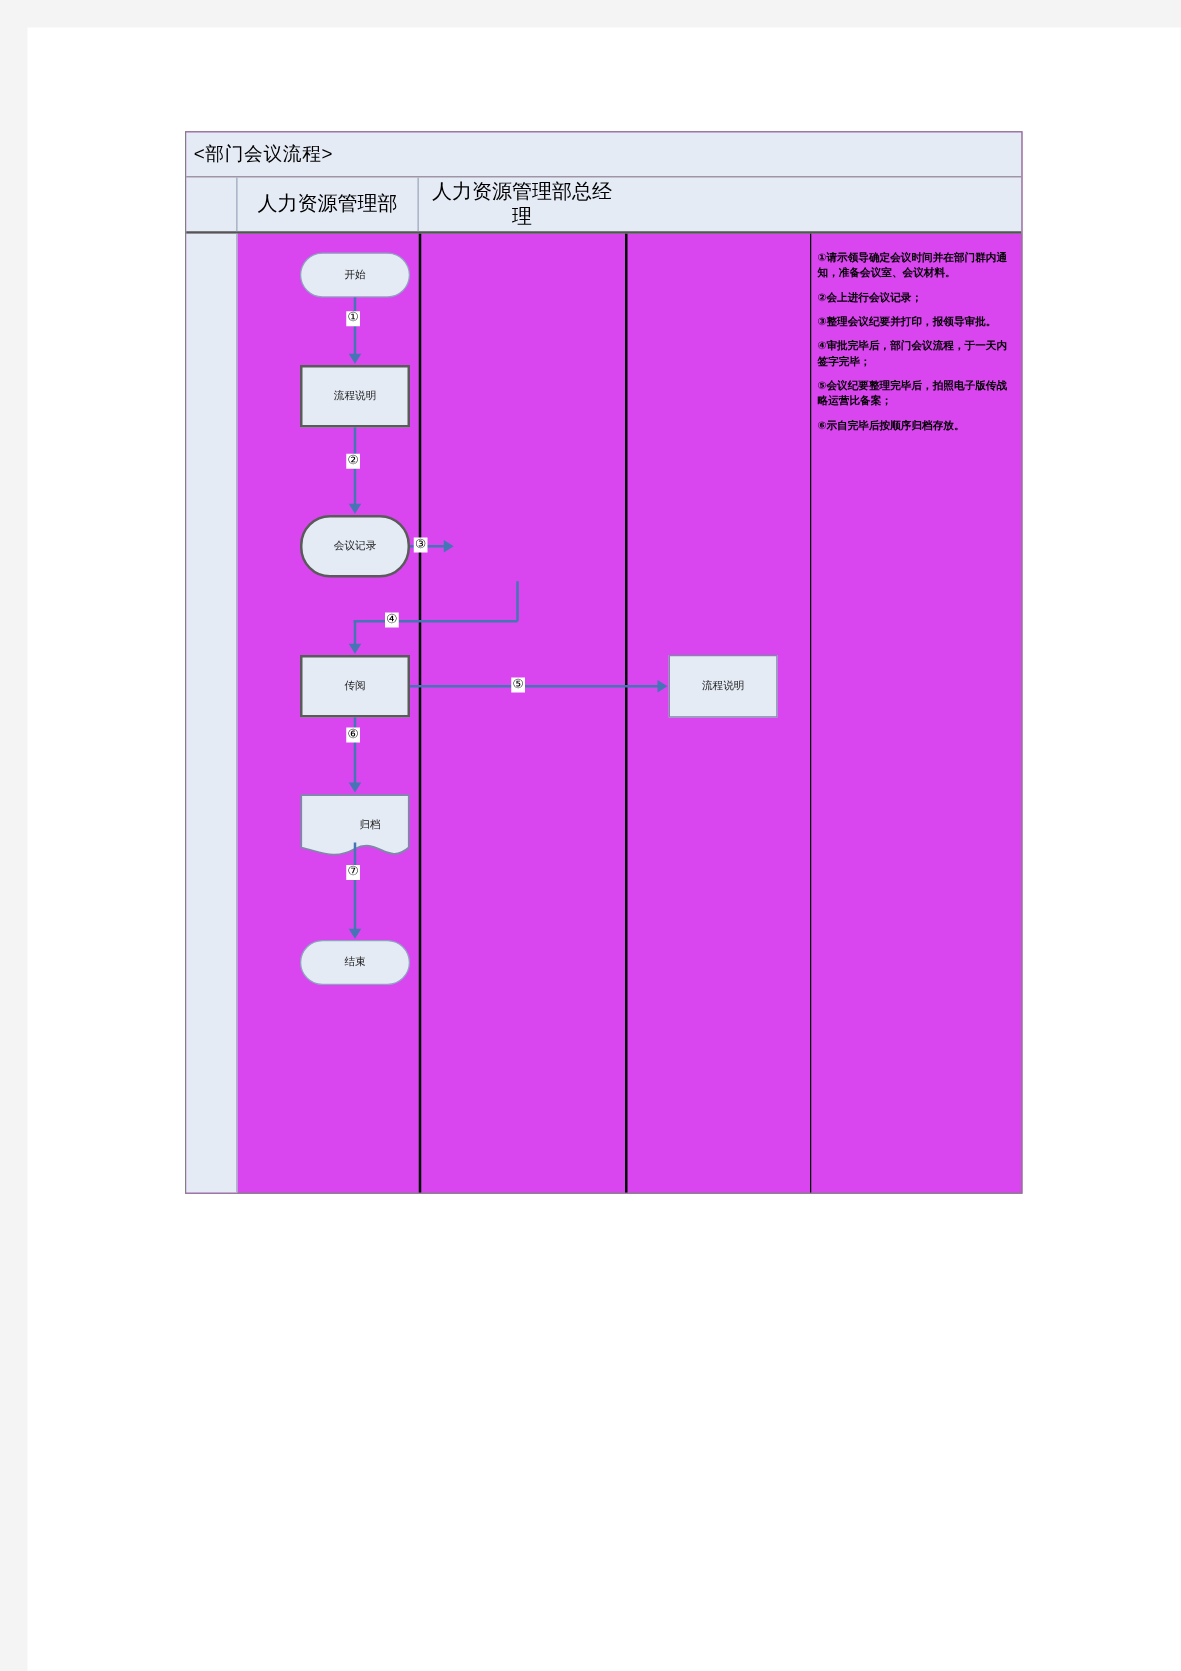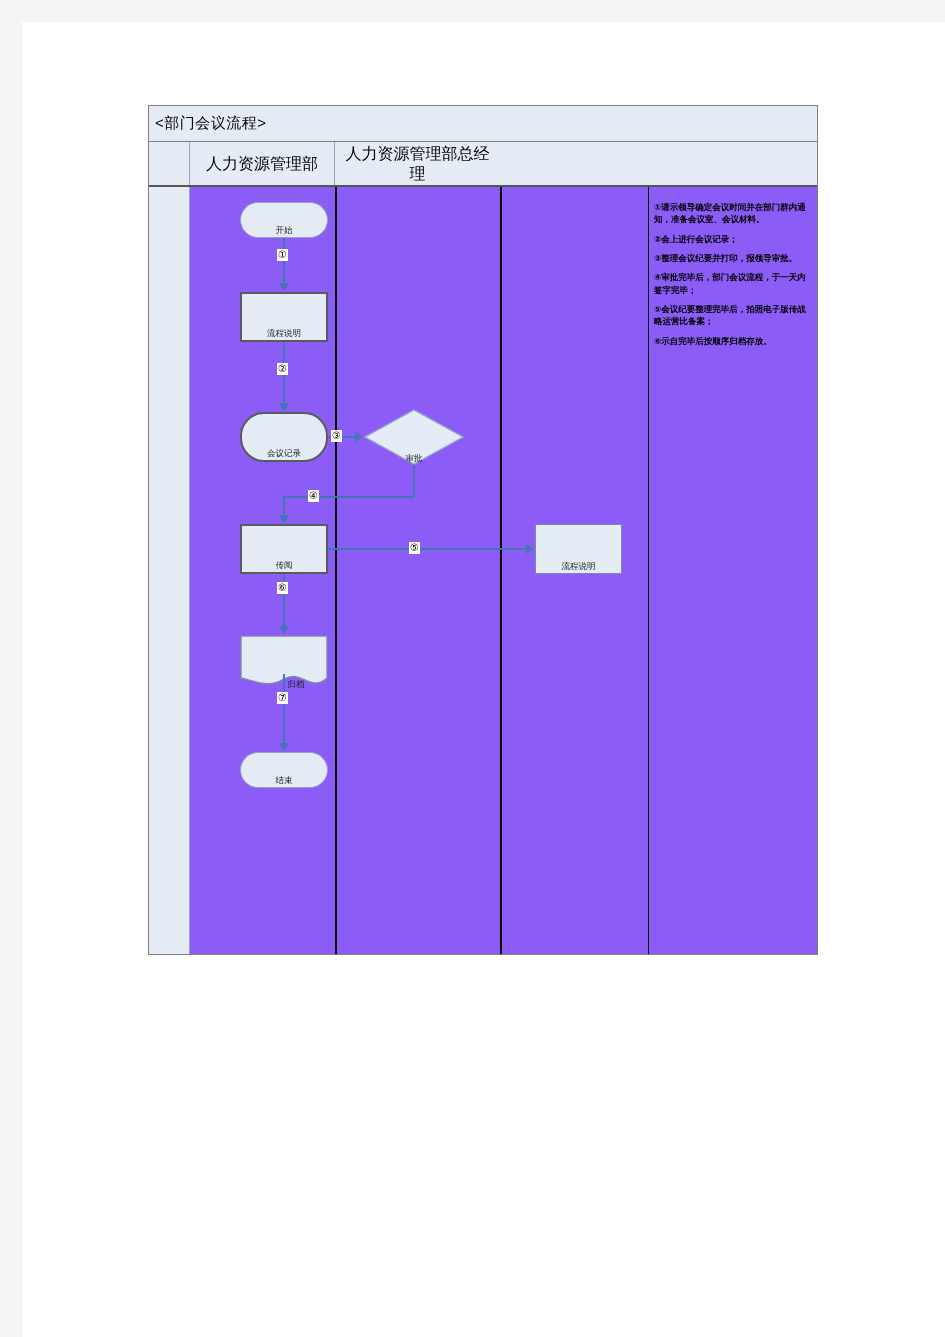--- a/index.html
+++ b/index.html
@@ -25,21 +25,21 @@
 
   
   #flow-table {
     position: absolute;
     left: 126px;   
     top: 83px;     
     width: 670px;
     height: 850px;
     border: 1px solid #808080;
     box-sizing: border-box;
-    background: #8b5cf6;
+    background: #d946ef;
   }
 
   .title-band {
     position: absolute;
     left: 0; top: 0;
     width: 100%;
     height: 36px;
     background: #e4ebf5;
     border-bottom: 1px solid #808080;
     box-sizing: border-box;
@@ -125,21 +125,21 @@
     font-weight: bold;
     font-family: "DejaVu Sans", sans-serif;
   }
   .note-item { margin-bottom: 7px; }
 
   
   .node {
     position: absolute;
     background: #e4ebf5;
     display: flex;
-    align-items: flex-end;
+    align-items: center;
     justify-content: center;
     font-size: 8.5px;
     color: #1a1a1a;
     font-family: "DejaVu Sans", sans-serif;
     text-align: center;
     box-sizing: border-box;
   }
   .node.terminator {
     border: 1px solid #8fa3c0;
     border-radius: 26px;
@@ -267,26 +267,20 @@
         <svg class="doc-svg" viewBox="0 0 88 56" preserveAspectRatio="none">
           <path d="M1,1 L87,1 L87,43 C70,58 62,34 44,44 C28,53 18,47 1,43 Z" fill="#e4ebf5" stroke="#7b8ba5" stroke-width="1.4"></path>
         </svg>
         <span class="doc-label">归档</span>
       </div>
 
       <div class="node terminator" style="left:91px; top:565px; width:88px; height:36px;">
         <span>结束</span>
       </div>
 
-      <div class="node decision" style="left:215px; top:222px; width:100px; height:56px;">
-        <svg class="dia" viewBox="0 0 100 56" preserveAspectRatio="none">
-          <polygon points="50,1 99,28 50,55 1,28" fill="#e4ebf5" stroke="#9aabc4" stroke-width="1.4"></polygon>
-        </svg>
-        <span class="dia-label">审批</span>
-      </div>
 
       <div class="node process-thin" style="left:386px; top:337px; width:87px; height:50px;">
         <span>流程说明</span>
       </div>
 
       <div class="conn-v" style="left:134px; top:51px; height:46px;"></div>
       <div class="arrow-down" style="left:130px; top:96px;"></div>
       <div class="step-num" style="left:128px; top:62px;">①</div>
 
       <div class="conn-v" style="left:134px; top:155px; height:62px;"></div>

